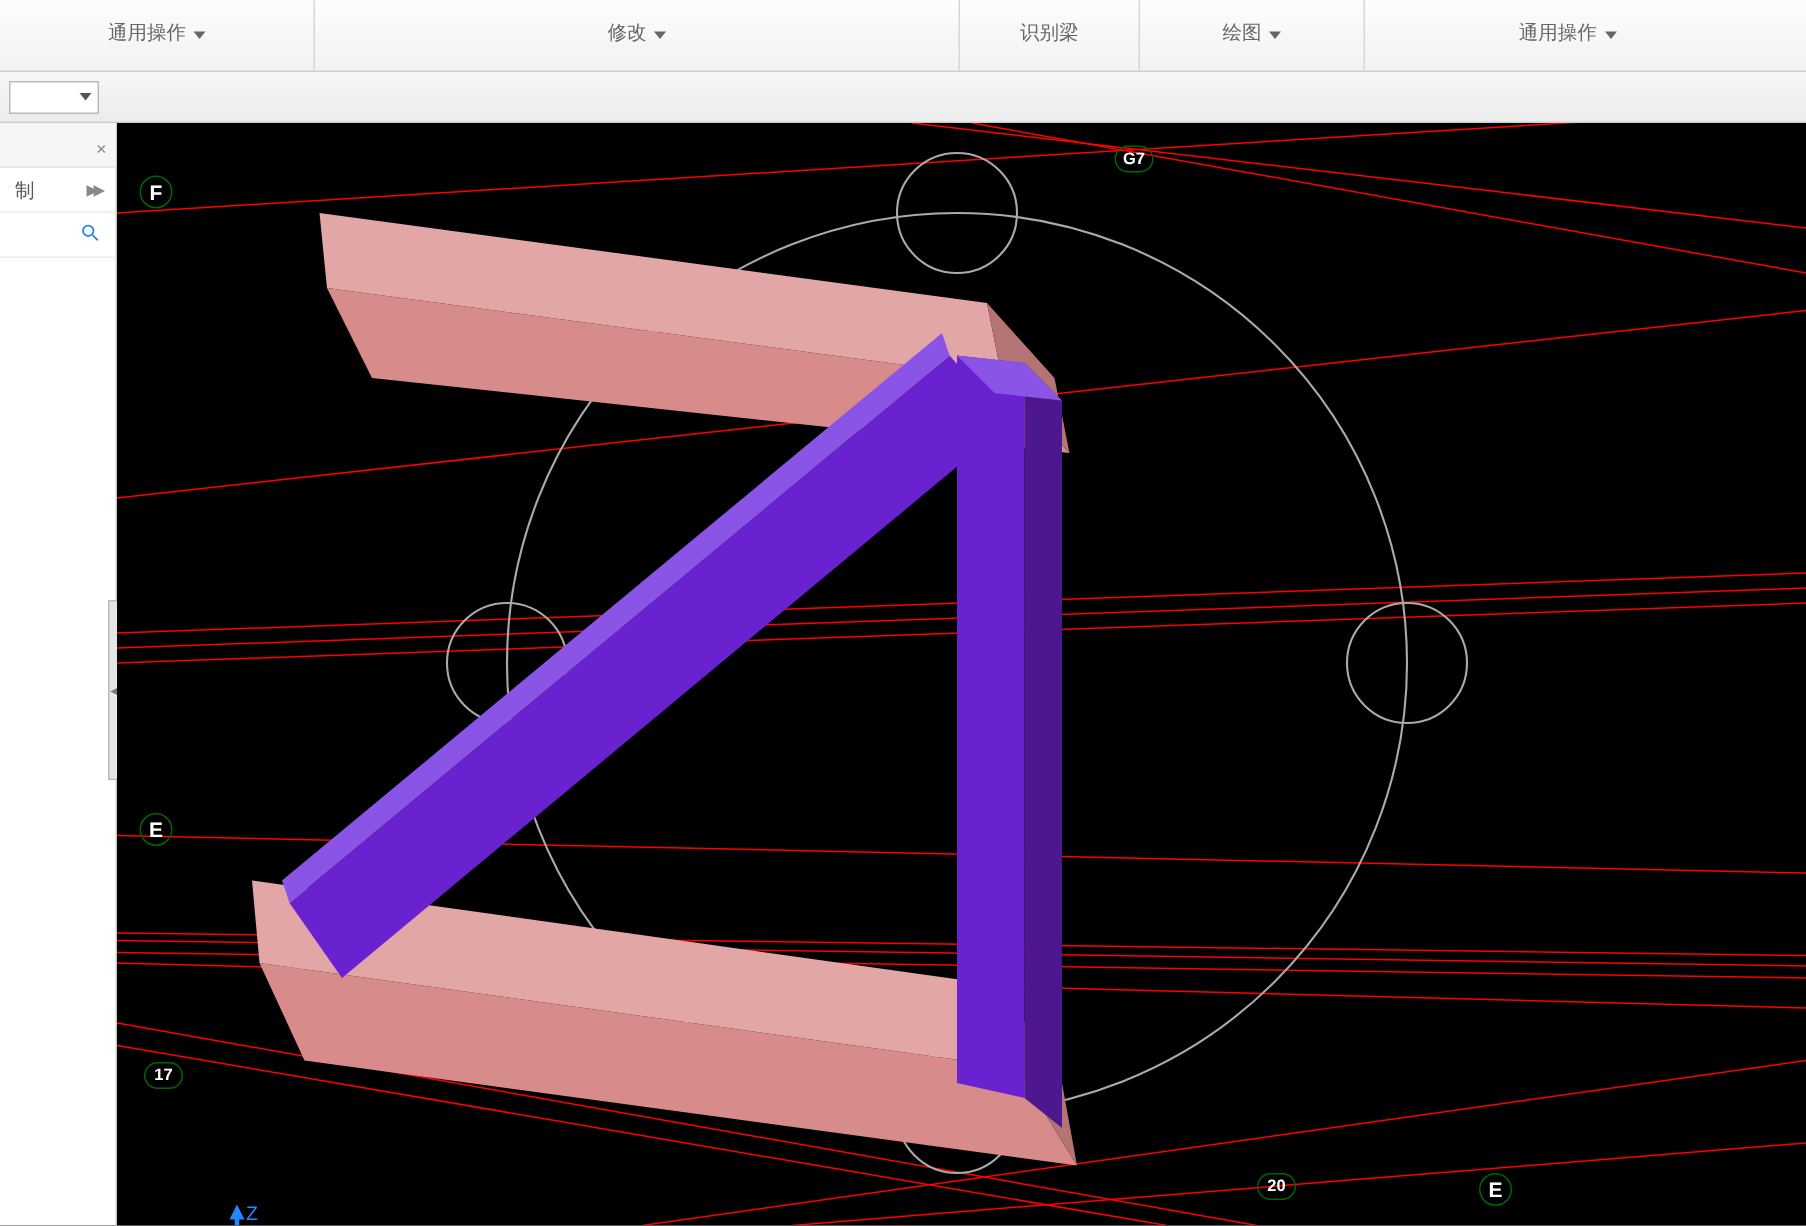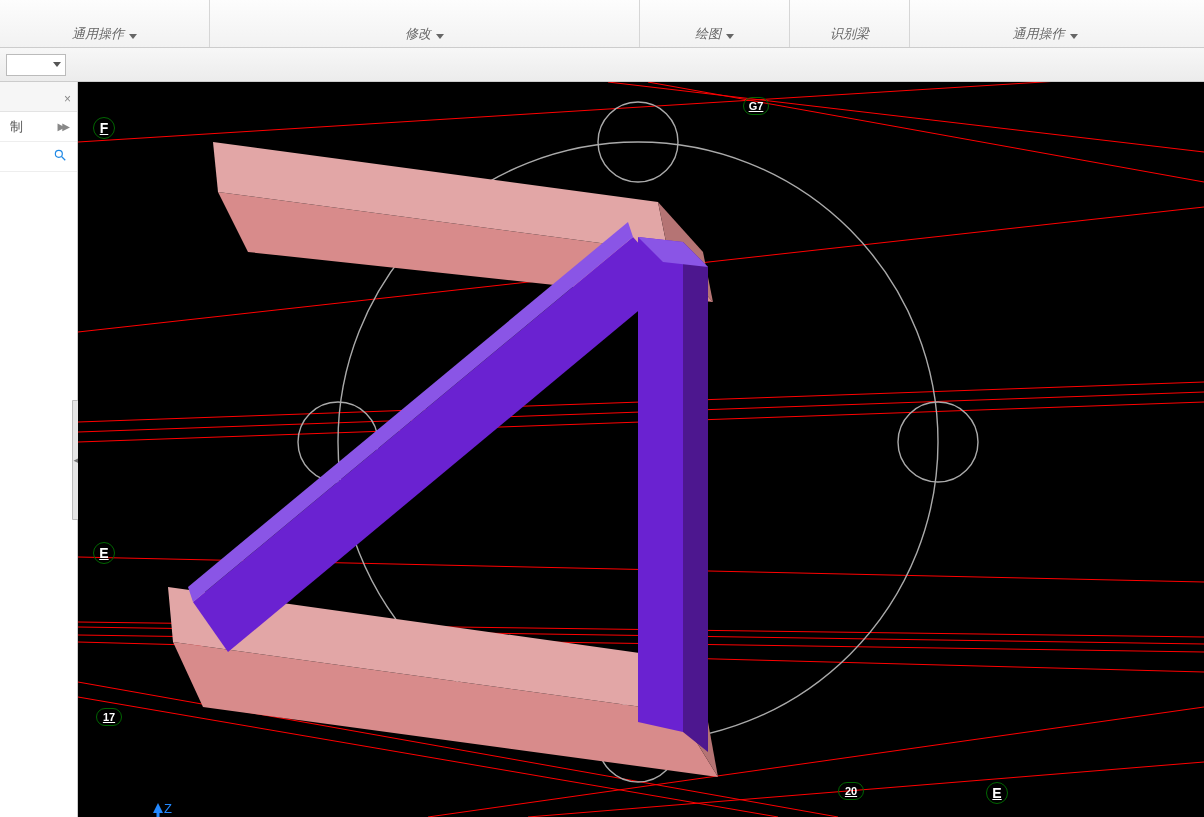--- a/index.html
+++ b/index.html
@@ -17,25 +17,24 @@
     background: linear-gradient(#fdfdfd,#f2f2f2);
     border-bottom: 1px solid #ccc;
     display: flex;
     align-items: flex-start;
   }
   .ribbon-group {
     border-right: 1px solid #d6d6d6;
     height: 100%;
     display: flex;
     flex-direction: column;
-    justify-content: flex-end;
+    justify-content: center;
     align-items: center;
     padding: 0 40px 4px 40px;
     color: #555;
-    font-style: italic;
   }
   .ribbon-group .label {
     font-size: 13px;
     color: #666;
     display: flex;
     align-items: center;
     gap: 3px;
   }
   .dropdown-caret::after{
     content:"";
@@ -96,50 +95,49 @@
   .axis-label {
     position:absolute;
     color:#fff;
     font-size:14px;
     font-weight:bold;
     border:1px solid #006600;
     border-radius:50%;
     width:22px;height:22px;
     display:flex;align-items:center;justify-content:center;
     background:rgba(0,0,0,0);
-    text-decoration:underline;
   }
   .axis-label.small { font-size:11px;width:26px;height:18px;border-radius:9px; }
   .gizmo { position:absolute; left:60px; bottom:18px; }
 </style>
 </head>
 <body>
 
 <div class="ribbon">
   <div class="ribbon-group" style="min-width:210px">
     <span class="label">
         <span>通用操作</span>
         <span class="dropdown-caret"></span>
       </span>
   </div>
   <div class="ribbon-group" style="min-width:430px">
     <span class="label">
         <span>修改</span>
         <span class="dropdown-caret"></span>
       </span>
   </div>
+  <div class="ribbon-group" style="min-width:120px">
+    <span class="label">
+        <span>识别梁</span>
+      </span>
+  </div>
   <div class="ribbon-group" style="min-width:150px">
     <span class="label">
         <span>绘图</span>
         <span class="dropdown-caret"></span>
-      </span>
-  </div>
-  <div class="ribbon-group" style="min-width:120px">
-    <span class="label">
-        <span>识别梁</span>
       </span>
   </div>
   <div class="ribbon-group" style="min-width:270px;border-right:none">
     <span class="label">
         <span>通用操作</span>
         <span class="dropdown-caret"></span>
       </span>
   </div>
 </div>
 

